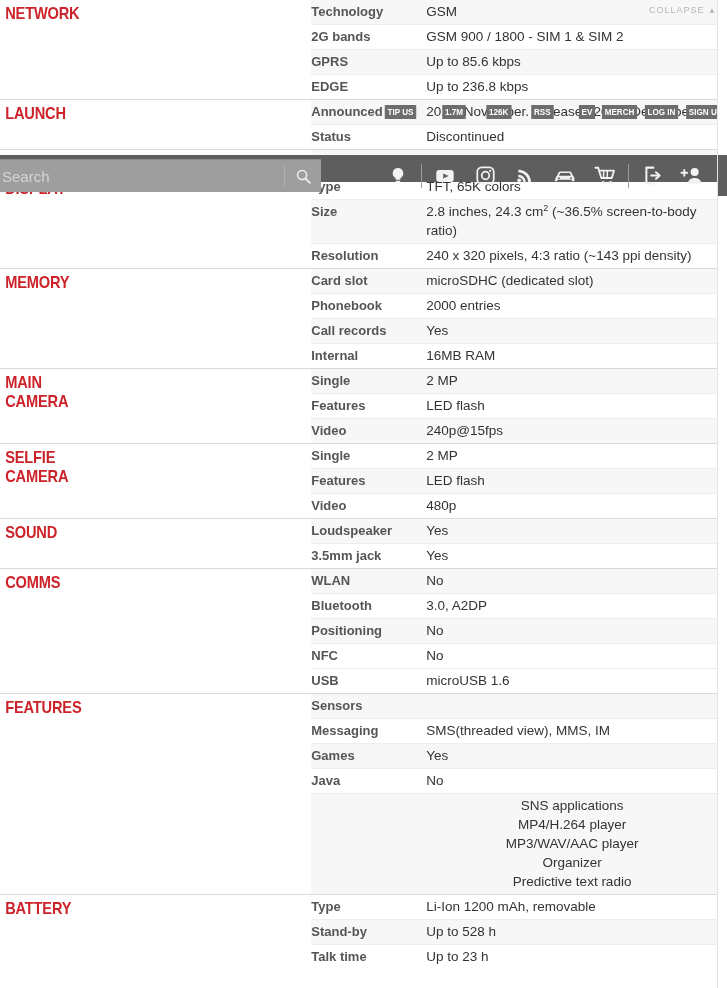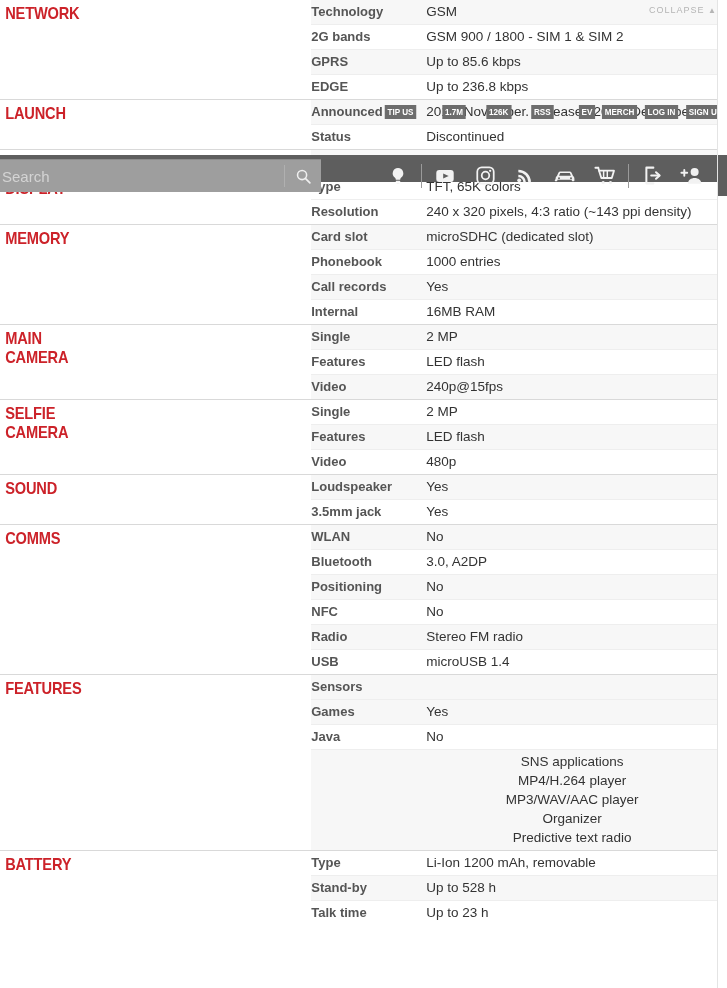--- a/index.html
+++ b/index.html
@@ -297,20 +297,24 @@
           <td class="col-label">
             <div class="sec-label">DISPLAY</div>
           </td>
           <td>
             <table class="kv-table">
               <tbody>
                 <tr class="plain">
                   <td class="k">Type</td>
                   <td class="v">TFT, 65K colors</td>
                 </tr>
+                <tr class="alt">
+                  <td class="k">Size</td>
+                  <td class="v">2.8 inches, 24.3 cm<sup>2</sup> (~36.5% screen-to-body ratio)</td>
+                </tr>
                 <tr class="plain">
                   <td class="k">Resolution</td>
                   <td class="v">240 x 320 pixels, 4:3 ratio (~143 ppi density)</td>
                 </tr>
               </tbody>
             </table>
           </td>
         </tr>
         <tr class="sec-row">
           <td class="col-label">
@@ -318,21 +322,21 @@
           </td>
           <td>
             <table class="kv-table">
               <tbody>
                 <tr class="alt">
                   <td class="k">Card slot</td>
                   <td class="v">microSDHC (dedicated slot)</td>
                 </tr>
                 <tr class="plain">
                   <td class="k">Phonebook</td>
-                  <td class="v">1000 entries</td>
+                  <td class="v">2000 entries</td>
                 </tr>
                 <tr class="alt">
                   <td class="k">Call records</td>
                   <td class="v">Yes</td>
                 </tr>
                 <tr class="plain">
                   <td class="k">Internal</td>
                   <td class="v">16MB RAM</td>
                 </tr>
               </tbody>
@@ -422,42 +426,42 @@
                   <td class="v">3.0, A2DP</td>
                 </tr>
                 <tr class="alt">
                   <td class="k">Positioning</td>
                   <td class="v">No</td>
                 </tr>
                 <tr class="plain">
                   <td class="k">NFC</td>
                   <td class="v">No</td>
                 </tr>
-                <tr class="alt">
-                  <td class="k">Radio</td>
-                  <td class="v">Stereo FM radio</td>
-                </tr>
                 <tr class="plain">
                   <td class="k">USB</td>
-                  <td class="v">microUSB 1.4</td>
+                  <td class="v">microUSB 1.6</td>
                 </tr>
               </tbody>
             </table>
           </td>
         </tr>
         <tr class="sec-row">
           <td class="col-label">
             <div class="sec-label">FEATURES</div>
           </td>
           <td>
             <table class="kv-table">
               <tbody>
                 <tr class="alt">
                   <td class="k">Sensors</td>
                   <td class="v"></td>
+                </tr>
+                <tr class="plain">
+                  <td class="k">Messaging</td>
+                  <td class="v">SMS(threaded view), MMS, IM</td>
                 </tr>
                 <tr class="alt">
                   <td class="k">Games</td>
                   <td class="v">Yes</td>
                 </tr>
                 <tr class="plain">
                   <td class="k">Java</td>
                   <td class="v">No</td>
                 </tr>
                 <tr class="alt">

